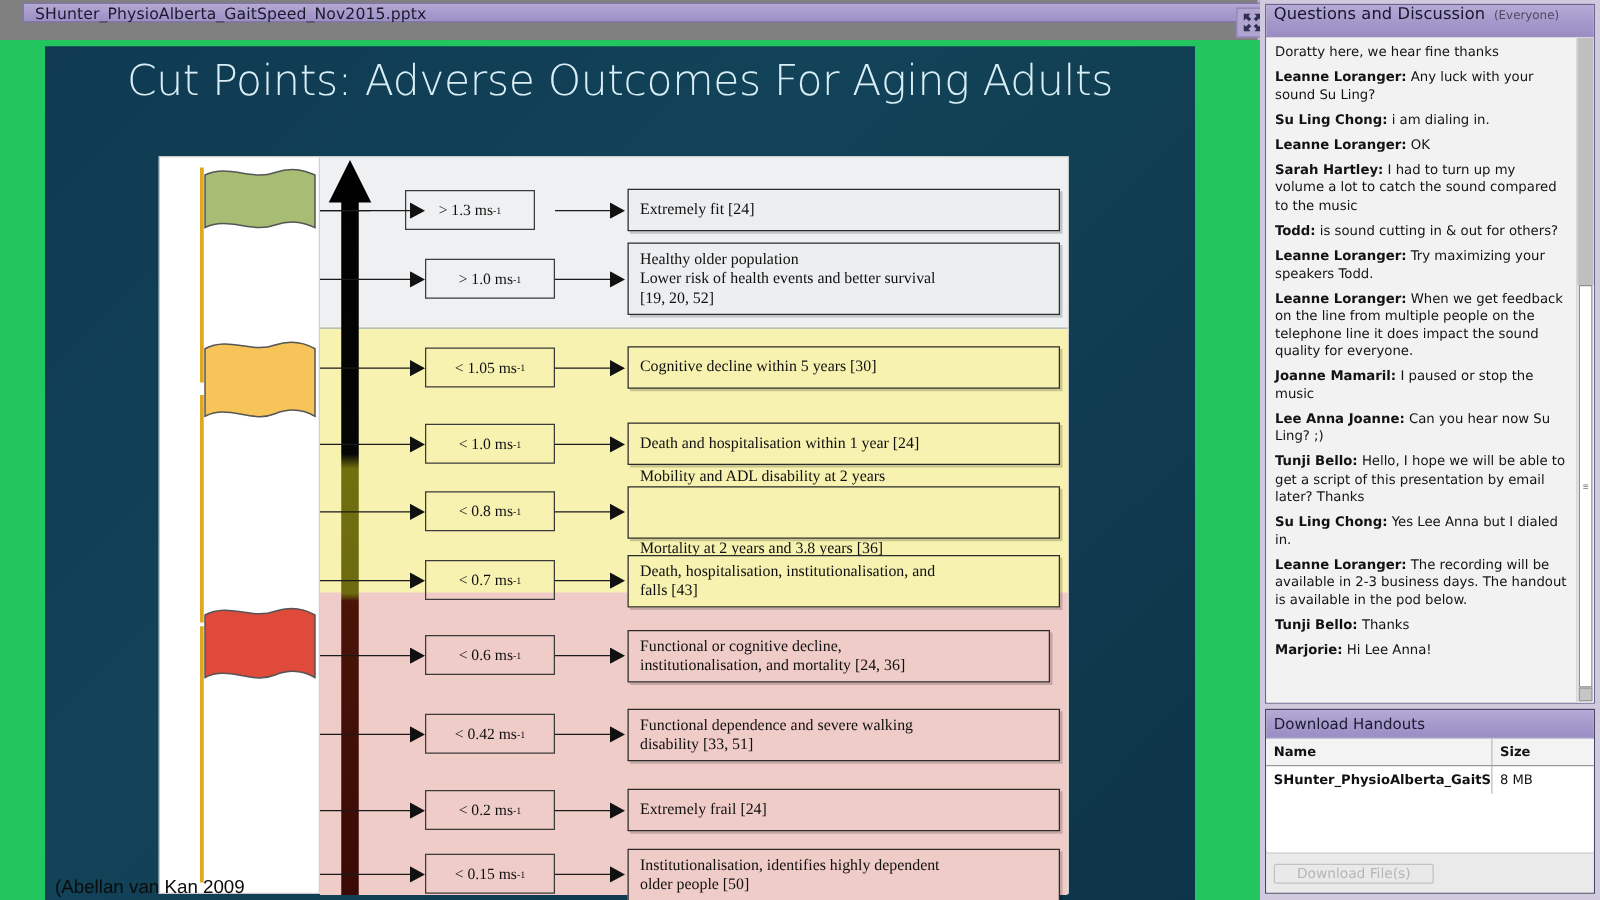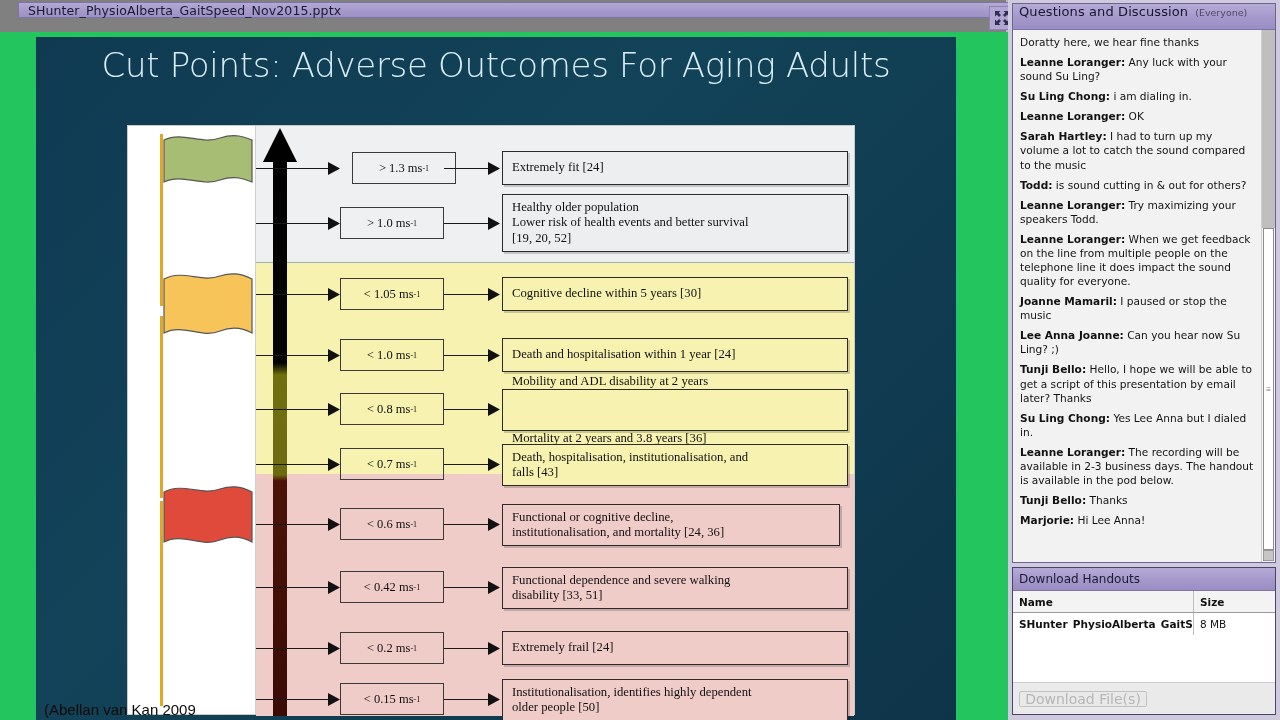--- a/index.html
+++ b/index.html
@@ -195,21 +195,21 @@
   .hrow.header .hcell-name,.hrow.header .hcell-size{font-weight:bold;}
   .hrow.data .hcell-name{font-weight:bold;}
   #handouts-footer{
     position:absolute;left:0;right:0;bottom:0;height:32px;
     background:#eaeaea;border-top:1px solid #cfcfcf;
     display:flex;align-items:center;padding-left:6px;box-sizing:border-box;
   }
   #download-btn{
     width:128px;height:16px;
     background:#e9e9e9;border:1px solid #c2c2c2;border-radius:2px;
-    font-family:"DejaVu Sans", sans-serif;font-size:14px;color:#b6b6b6;
+    font-family:"DejaVu Sans", sans-serif;font-size:11px;color:#b6b6b6;
     display:flex;align-items:center;justify-content:center;
     box-sizing:border-box;cursor:default;
   }
 </style>
 </head>
 <body>
 
 <div id="app">
 
   <div id="share-pod">
@@ -278,21 +278,21 @@
             </defs>
             <path d="M20 2 L37 36 L27 36 L27 590 L13 590 L13 36 L3 36 Z" fill="url(#arrGrad)"></path>
             <path d="M20 13 L30 33 L25 33 L25 50 L15 50 L15 33 L10 33 Z" fill="#ffffff" opacity="0"></path>
           </svg>
 
           <div class="tick" style="left:128px;top:42px;width:40px;height:1px;background:#1a1a1a;"></div>
           <div class="connector" style="left:128px;top:42px;width:76px;"></div>
           <svg class="arrowhead" style="left:200px;top:36px;" width="12" height="13" viewBox="0 0 12 13">
               <path d="M0 0 L12 6.5 L0 13 Z" fill="#111"></path>
             </svg>
-          <div class="cutbox" style="left:224px;top:26px;width:104px;height:32px;">
+          <div class="cutbox" style="left:196px;top:26px;width:104px;height:32px;">
             <span>&gt; 1.3 ms</span>
               <sup>-1</sup>
           </div>
           <div class="connector" style="left:316px;top:42px;width:48px;"></div>
           <svg class="arrowhead" style="left:360px;top:36px;" width="12" height="13" viewBox="0 0 12 13">
               <path d="M0 0 L12 6.5 L0 13 Z" fill="#111"></path>
             </svg>
           <div class="outbox g" style="left:374px;top:25px;width:346px;height:34px;">
             <span>Extremely fit [24]</span>
           </div>

